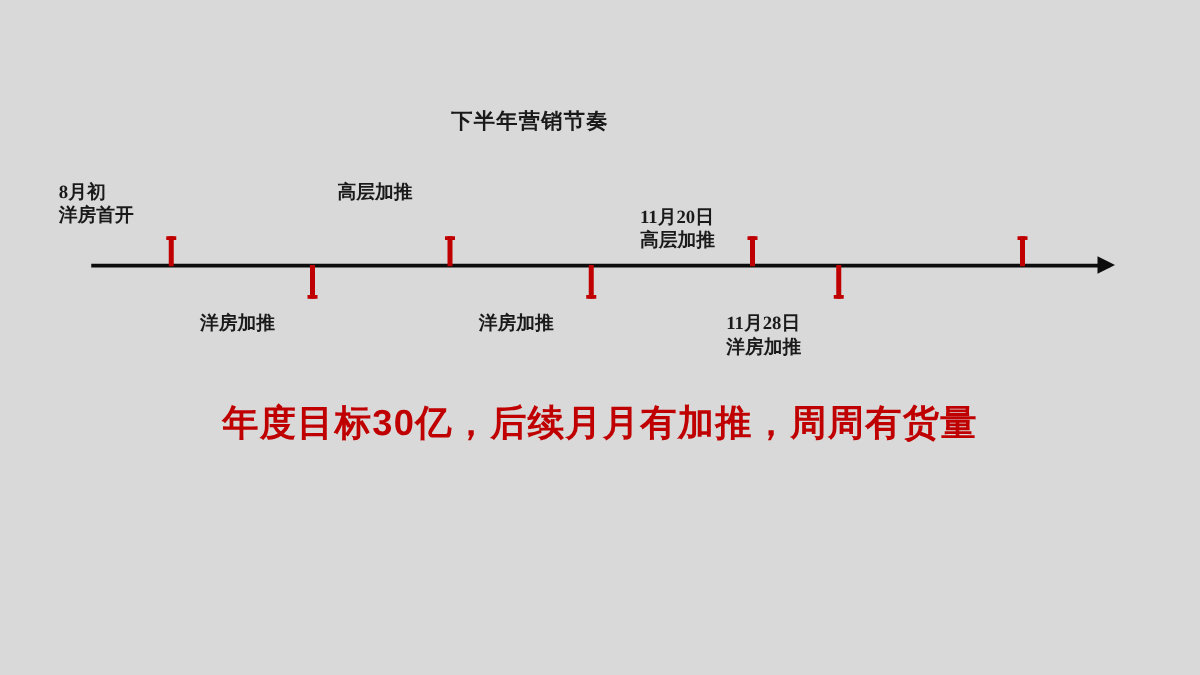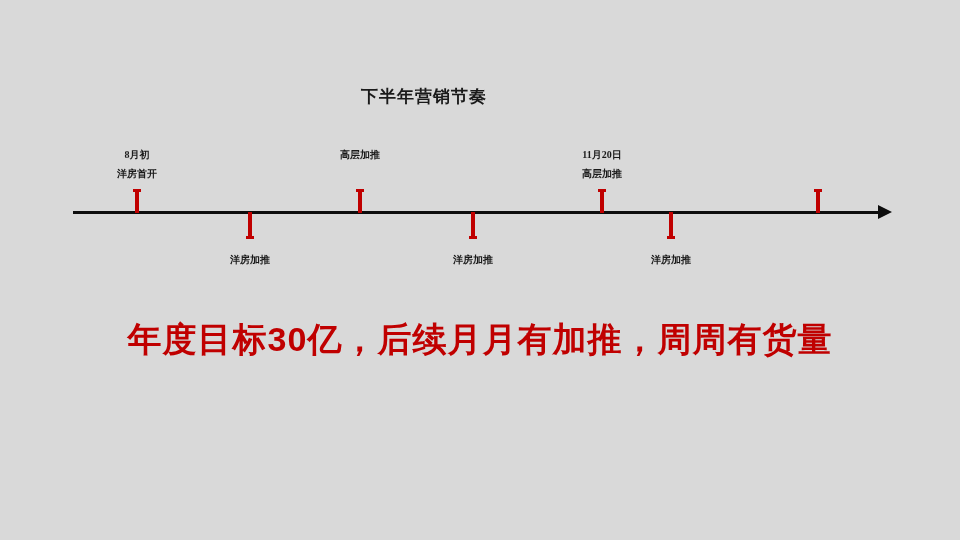--- a/index.html
+++ b/index.html
@@ -81,23 +81,23 @@
     position: absolute;
     width: 8px;
     height: 3px;
     background: #c00000;
   }
 
   
   .event-label {
     position: absolute;
     width: 180px;
-    text-align: center;
+    text-align: left;
     color: #1a1a1a;
-    font-size: 10px;
+    font-size: 15px;
     line-height: 19px;
     font-weight: bold;
   }
   .event-label .date {
     display: block;
     white-space: nowrap;
   }
   .event-label .desc {
     display: block;
     white-space: nowrap;
@@ -110,21 +110,21 @@
   }
 
   
   .slogan {
     position: absolute;
     top: 322px;
     left: 0;
     width: 960px;
     text-align: center;
     color: #c00000;
-    font-size: 34px;
+    font-size: 29px;
     font-weight: bold;
     letter-spacing: 1px;
     line-height: 34px;
     font-family: "Liberation Sans", "DejaVu Sans", sans-serif;
   }
 </style>
 </head>
 <body>
 
 <div class="slide">
@@ -159,25 +159,26 @@
       </div>
       <div class="event-label below" style="left: 160px;">
         <span class="desc">洋房加推</span>
       </div>
       <div class="event-label above" style="left: 270px;">
         <span class="desc">高层加推</span>
       </div>
       <div class="event-label below" style="left: 383px;">
         <span class="desc">洋房加推</span>
       </div>
-      <div class="event-label above" style="left: 512px;">
+      <div class="event-label above" style="left: 512px; margin-top: 20px;">
         <span class="date">11月20日</span>
         <span class="desc">高层加推</span>
       </div>
       <div class="event-label below" style="left: 581px;">
+        <span class="date">11月28日</span>
         <span class="desc">洋房加推</span>
       </div>
       <div class="event-label above" style="left: 728px;">
       </div>
     </div>
 
   <div class="slogan">年度目标30亿，后续月月有加推，周周有货量</div>
 
 </div>
 

